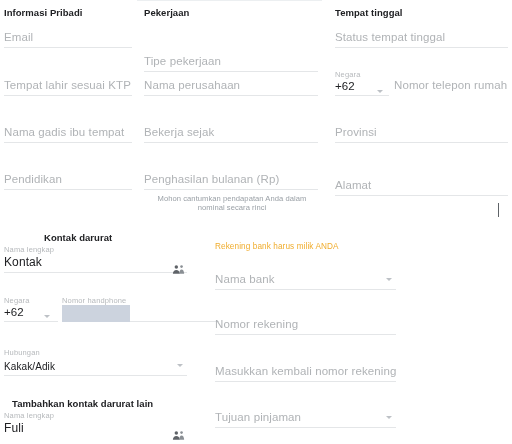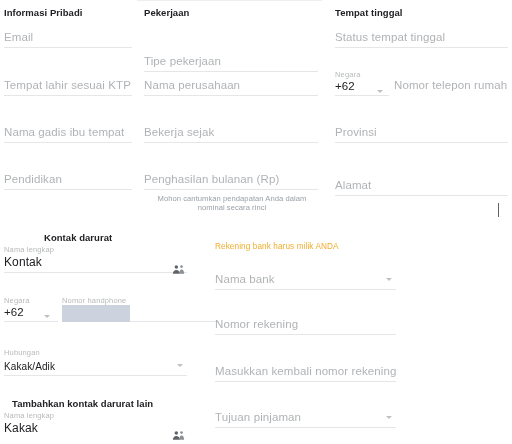--- a/index.html
+++ b/index.html
@@ -221,21 +221,21 @@
     <div class="mini">Hubungan</div>
     <div class="val" style="font-size:10px;">Kakak/Adik</div>
     <div class="line"></div>
   </div>
   <div class="caret" style="left:177px;top:364px;"></div>
 
   <div class="blk section-title" style="left:12px;top:398px;">Tambahkan kontak darurat lain</div>
 
   <div class="field" style="left:4px;top:411px;width:183px;height:28px;">
     <div class="mini">Nama lengkap</div>
-    <div class="val" style="font-size:12px;">Kakak</div>
+    <div class="val" style="font-size:12px;">Fuli</div>
   </div>
   <div class="contact-ico" style="left:172px;top:430px;">
     <svg viewBox="0 0 24 20" width="13" height="11" aria-hidden="true">
       <circle cx="8" cy="5.5" r="3.2" fill="#5f6368"></circle>
       <path d="M1.6 18 C1.6 13.4 4.6 11 8 11 C11.4 11 14.4 13.4 14.4 18 Z" fill="#5f6368"></path>
       <circle cx="17.6" cy="4.6" r="2.4" fill="#8a8f94"></circle>
       <path d="M13.2 18 C13.2 13.9 15.2 9.9 17.6 9.9 C20 9.9 22.4 12.4 22.4 18 Z" fill="#8a8f94"></path>
     </svg>
   </div>
 

